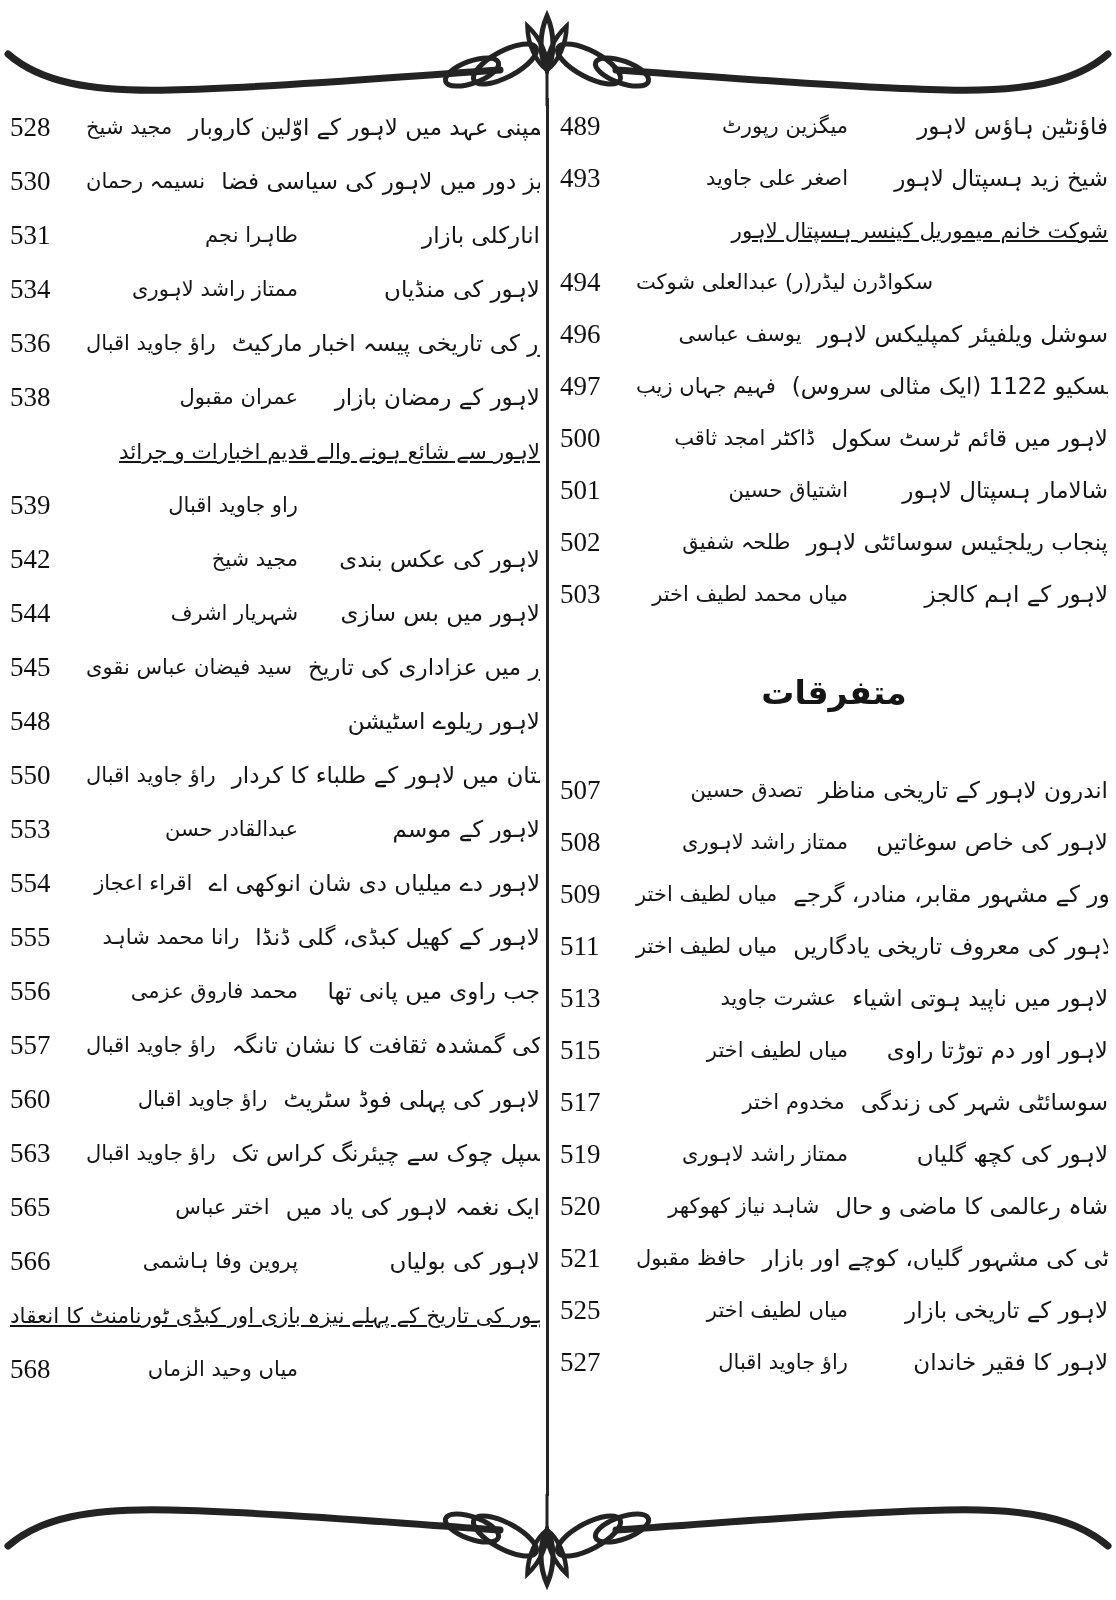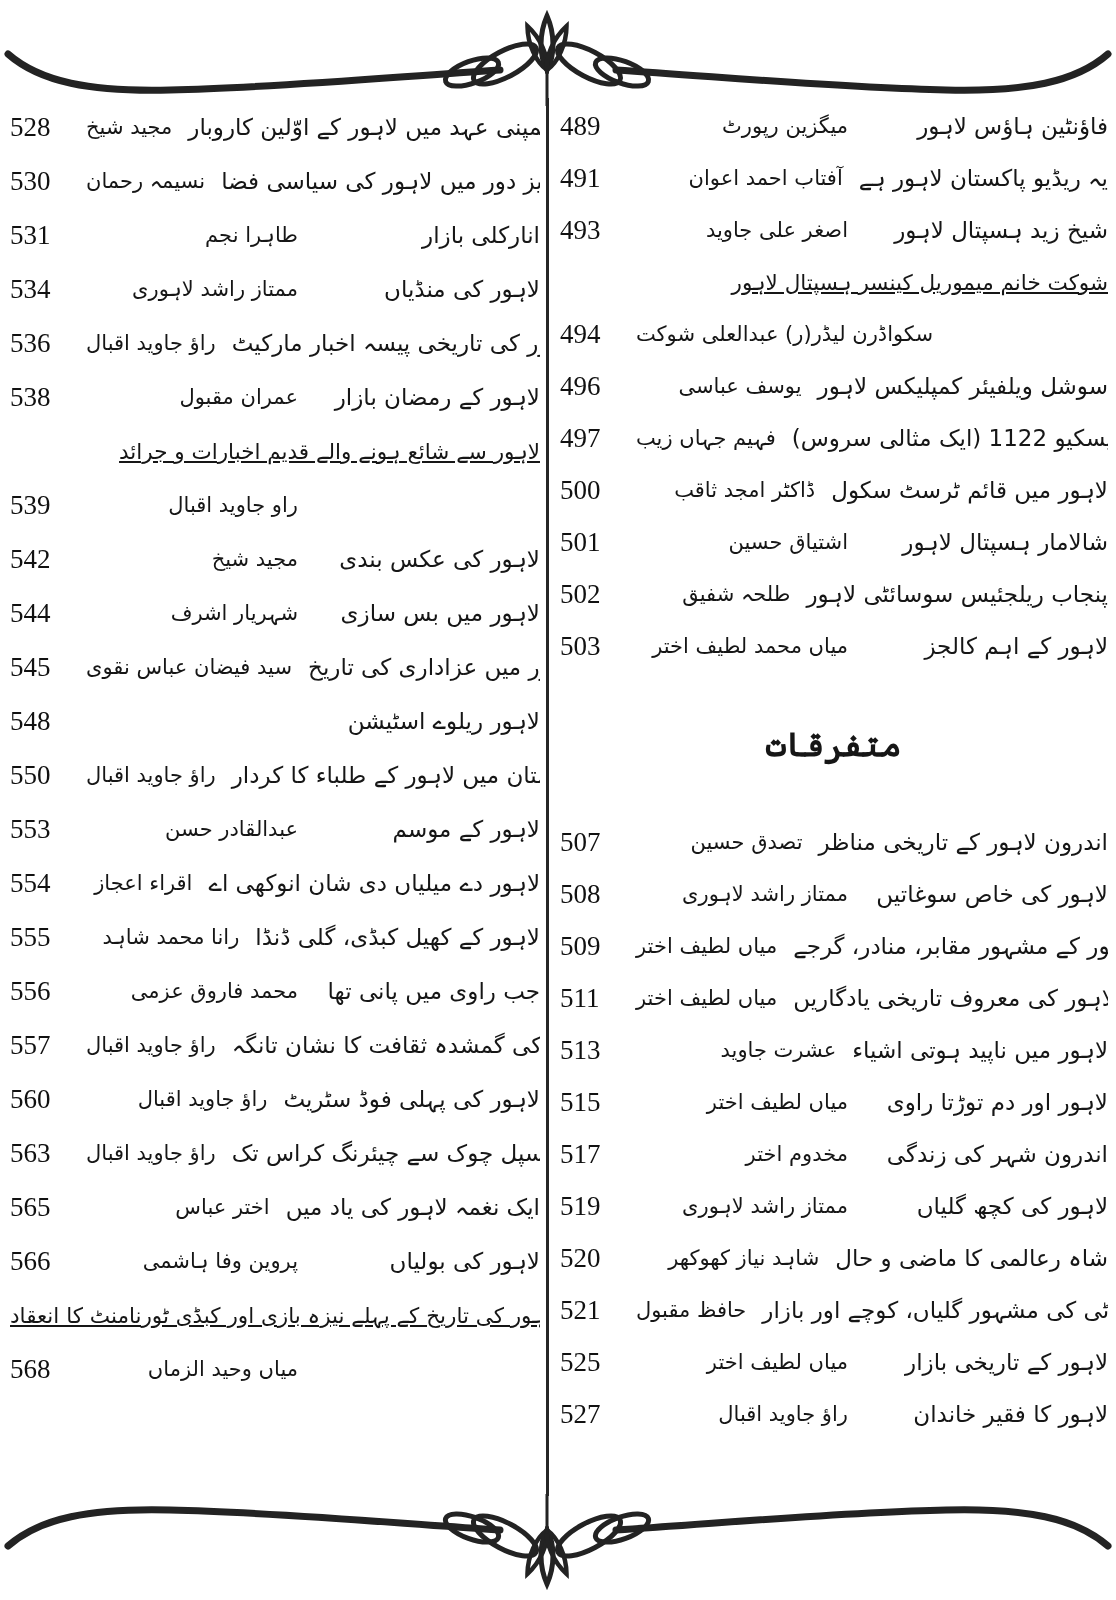--- a/index.html
+++ b/index.html
@@ -30,21 +30,21 @@
     flex:0 1 212px;min-width:max-content;
     text-align:right;direction:rtl;white-space:nowrap;
     font-size:21px;
   }
   .ti{
     flex:1 1 0;text-align:right;direction:rtl;white-space:nowrap;
     font-size:23px;
   }
   .row.title-only .ti{font-size:21.5px;text-decoration:underline;}
   .heading-row{
-    height:144px;display:flex;align-items:center;justify-content:center;font-family:Liberation Serif, serif;
+    height:144px;display:flex;align-items:center;justify-content:center;
   }
   .heading{
     font-size:33px;font-weight:bold;direction:rtl;
   }
 </style>
 </head>
 <body>
 
 <div class="ornament ornament-top">
   <svg width="1116" height="100" viewBox="0 0 1116 100" xmlns="http://www.w3.org/2000/svg">
@@ -69,25 +69,20 @@
 
 <div class="divider"></div>
 
 <div class="col col-right" id="col-right">
     <div class="row">
       <span class="pg">489</span>
       <span class="au">میگزین رپورٹ</span>
       <span class="ti">فاؤنٹین ہاؤس لاہور</span>
     </div>
     <div class="row">
-      <span class="pg">491</span>
-      <span class="au">آفتاب احمد اعوان</span>
-      <span class="ti">یہ ریڈیو پاکستان لاہور ہے</span>
-    </div>
-    <div class="row">
       <span class="pg">493</span>
       <span class="au">اصغر علی جاوید</span>
       <span class="ti">شیخ زید ہسپتال لاہور</span>
     </div>
     <div class="row title-only">
       <span class="ti">شوکت خانم میموریل کینسر ہسپتال لاہور</span>
     </div>
     <div class="row author-only">
       <span class="pg">494</span>
       <span class="au">سکواڈرن لیڈر(ر) عبدالعلی شوکت</span>
@@ -152,21 +147,21 @@
       <span class="ti">لاہور میں ناپید ہوتی اشیاء</span>
     </div>
     <div class="row">
       <span class="pg">515</span>
       <span class="au">میاں لطیف اختر</span>
       <span class="ti">لاہور اور دم توڑتا راوی</span>
     </div>
     <div class="row">
       <span class="pg">517</span>
       <span class="au">مخدوم اختر</span>
-      <span class="ti">اندرون شہر کی زندگی</span>
+      <span class="ti">سوسائٹی شہر کی زندگی</span>
     </div>
     <div class="row">
       <span class="pg">519</span>
       <span class="au">ممتاز راشد لاہوری</span>
       <span class="ti">لاہور کی کچھ گلیاں</span>
     </div>
     <div class="row">
       <span class="pg">520</span>
       <span class="au">شاہد نیاز کھوکھر</span>
       <span class="ti">شاہ رعالمی کا ماضی و حال</span>

